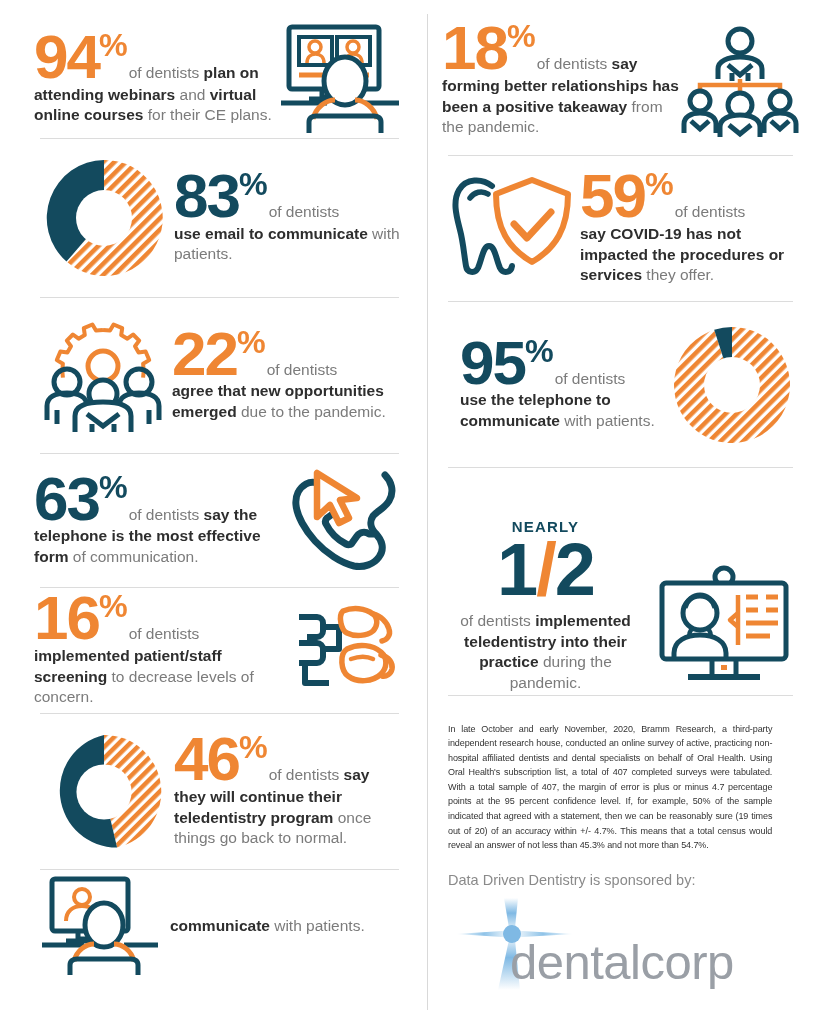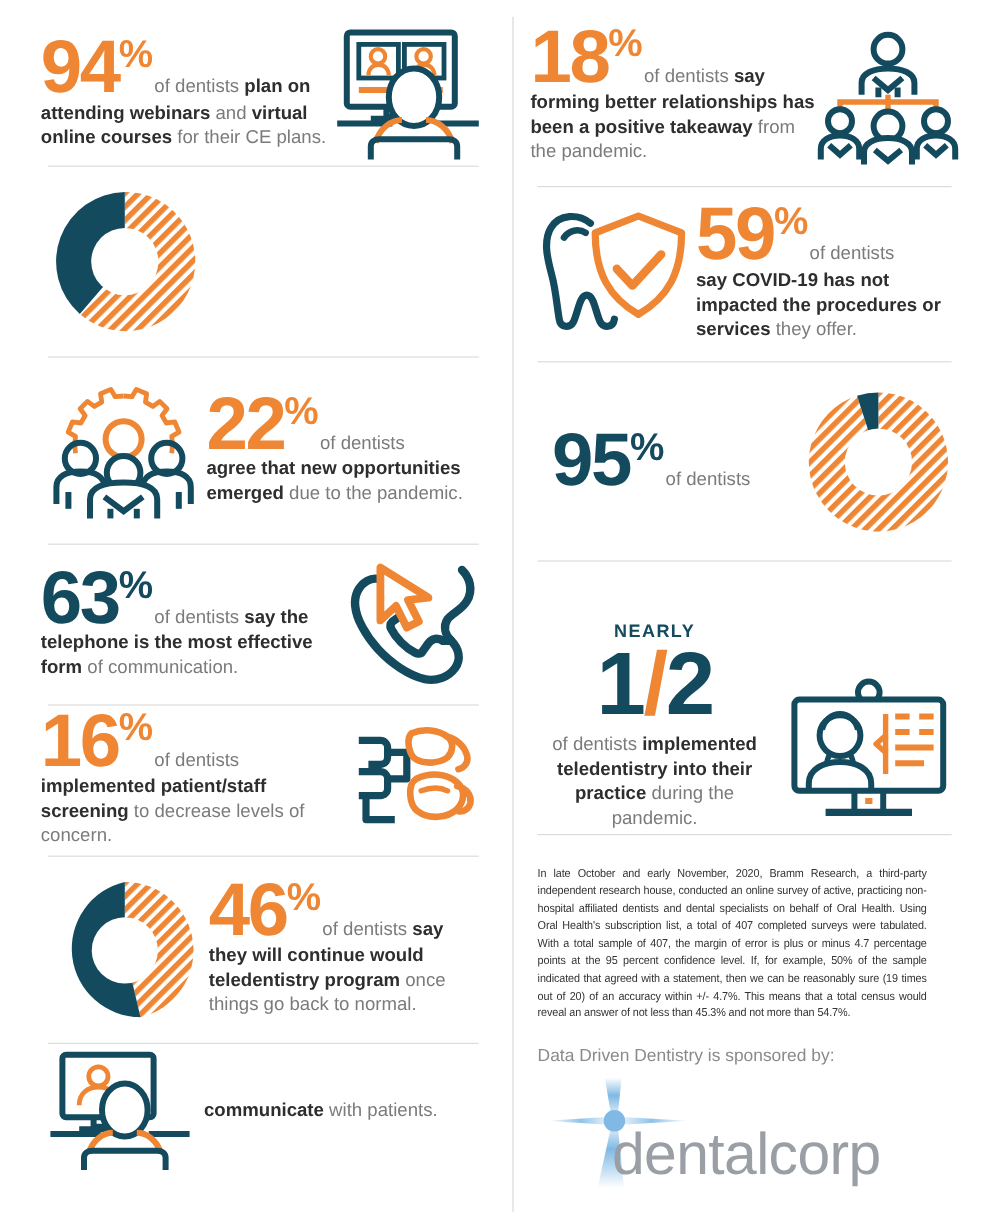--- a/index.html
+++ b/index.html
@@ -133,20 +133,26 @@
             <pattern id="h83" patternUnits="userSpaceOnUse" width="8" height="8" patternTransform="rotate(45)">
               <rect width="8" height="8" fill="#ffffff"></rect>
               <rect width="4.6" height="8" fill="#ef8633"></rect>
             </pattern>
           </defs>
           <path d="M64 64 L64 6 A58 58 0 1 1 26.5 107.6 Z" fill="url(#h83)"></path>
           <path d="M64 64 L26.5 107.6 A58 58 0 0 1 64 6 Z" fill="#134a5e"></path>
           <circle cx="64" cy="64" r="28" fill="#ffffff"></circle>
         </svg>
       </div>
+      <div class="txt" style="width:250px;">
+        <span class="numline">
+          <span class="bignum navy"><span>83</span><span class="pct">%</span></span><span class="trail"><span>of dentists</span></span>
+        </span>
+        <div class="body" style="margin-top:2px;"><b>use email to communicate</b> with patients.</div>
+      </div>
     </div>
     <div class="divider"></div>
 
     <div class="stat" style="height:155px;">
       <div class="icon" style="width:138px;">
         <svg width="122" height="112" viewBox="0 0 122 112">
           <path d="M61 10 l7 .6 3.6-6.1 8.6 3.6-1 7 6.2 3.6 5.7-4.2 6.1 6.1-4.2 5.7 3.6 6.2 7-1 3.6 8.6-6.1 3.6.6 7-.6 7" fill="none" stroke="#ef8633" stroke-width="4" stroke-linejoin="round"></path>
           <path d="M61 10 l-7 .6-3.6-6.1-8.6 3.6 1 7-6.2 3.6-5.7-4.2-6.1 6.1 4.2 5.7-3.6 6.2-7-1-3.6 8.6 6.1 3.6-.6 7 .6 7" fill="none" stroke="#ef8633" stroke-width="4" stroke-linejoin="round"></path>
           <circle cx="61" cy="46" r="15" fill="none" stroke="#ef8633" stroke-width="5"></circle>
           <circle cx="25" cy="62" r="13" fill="none" stroke="#134a5e" stroke-width="5"></circle>
@@ -222,21 +228,21 @@
           </defs>
           <path d="M64 64 L64 6 A58 58 0 0 1 77.3 120.5 Z" fill="url(#h46)"></path>
           <path d="M64 64 L77.3 120.5 A58 58 0 0 1 64 6 Z" fill="#134a5e"></path>
           <circle cx="64" cy="64" r="28" fill="#ffffff"></circle>
         </svg>
       </div>
       <div class="txt" style="width:248px;">
         <span class="numline">
           <span class="bignum orange"><span>46</span><span class="pct">%</span></span><span class="trail"><span>of dentists </span><b>say</b></span>
         </span>
-        <div class="body" style="margin-top:2px;"><b>they will continue would teledentistry program</b> once things go back to normal.</div>
+        <div class="body" style="margin-top:2px;"><b>they will continue their teledentistry program</b> once things go back to normal.</div>
       </div>
     </div>
     <div class="divider"></div>
 
     <div class="stat" style="height:110px;">
       <div class="icon" style="width:136px;">
         <svg width="124" height="100" viewBox="0 0 124 100">
           <rect x="12" y="4" width="76" height="52" rx="3" fill="none" stroke="#134a5e" stroke-width="5"></rect>
           <circle cx="42" cy="22" r="8" fill="none" stroke="#ef8633" stroke-width="4"></circle>
           <path d="M26 46c0-10 7-15 16-15s16 5 16 15" fill="none" stroke="#ef8633" stroke-width="4"></path>
@@ -305,20 +311,21 @@
         <div class="body" style="margin-top:2px;"><b>say COVID-19 has not impacted the procedures or services</b> they offer.</div>
       </div>
     </div>
     <div class="divider"></div>
 
     <div class="stat" style="height:165px;">
       <div class="txt" style="width:238px;padding-left:18px;">
         <span class="numline">
           <span class="bignum navy"><span>95</span><span class="pct">%</span></span><span class="trail"><span>of dentists</span></span>
         </span>
+        <div class="body" style="margin-top:2px;"><b>use the telephone to communicate</b> with patients.</div>
       </div>
       <div class="icon" style="width:135px;">
         <svg width="128" height="128" viewBox="0 0 128 128">
           <defs>
             <pattern id="h95" patternUnits="userSpaceOnUse" width="8" height="8" patternTransform="rotate(45)">
               <rect width="8" height="8" fill="#ffffff"></rect>
               <rect width="4.6" height="8" fill="#ef8633"></rect>
             </pattern>
           </defs>
           <path d="M64 64 L64 6 A58 58 0 1 1 46.2 8.8 Z" fill="url(#h95)"></path>

